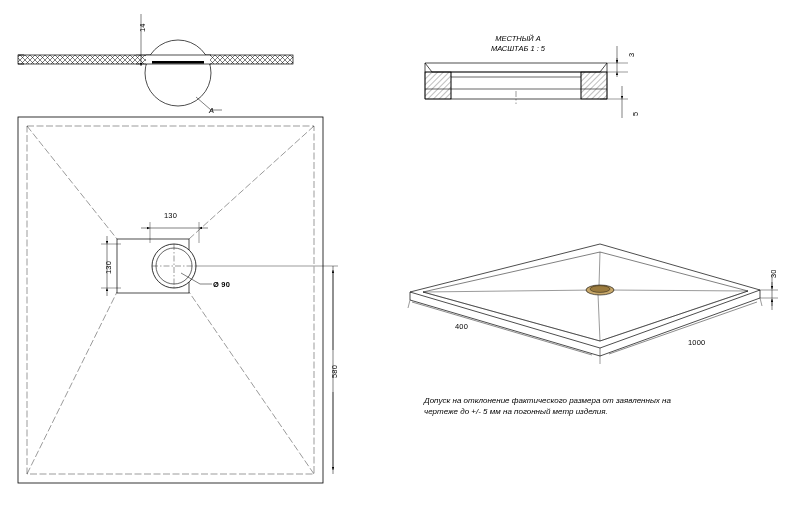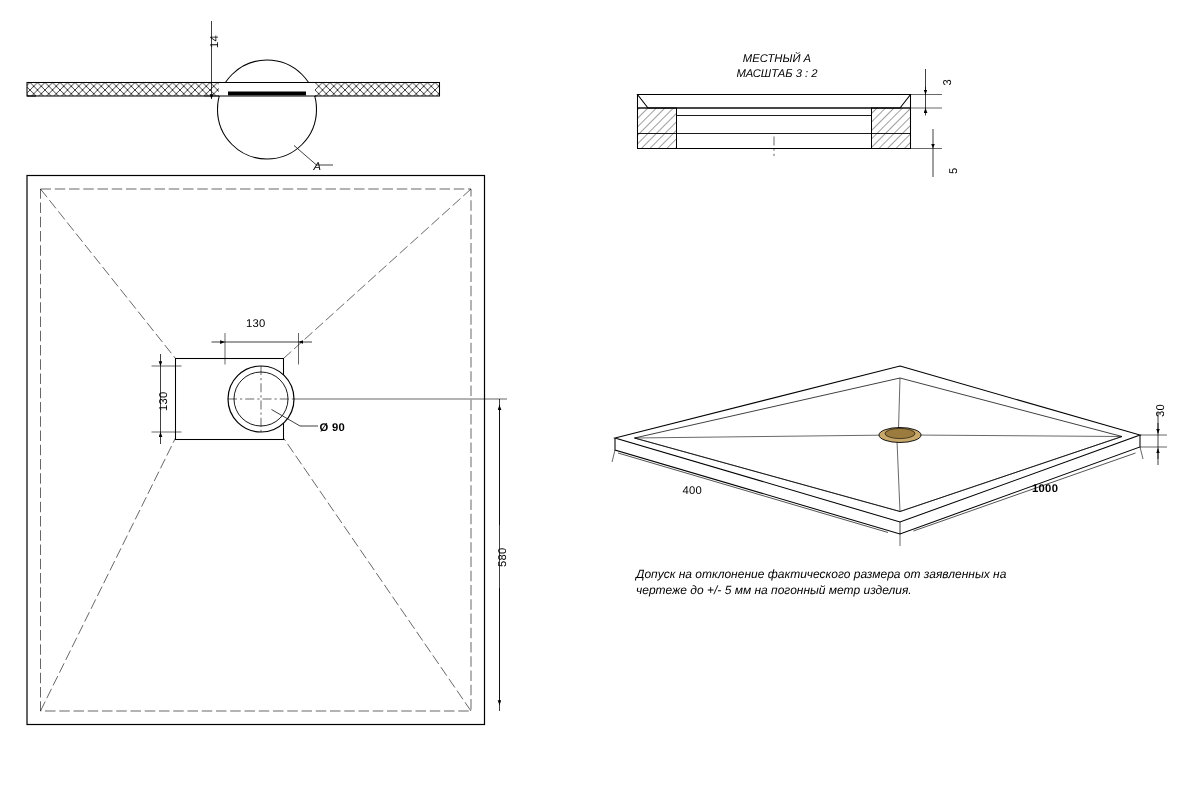--- a/index.html
+++ b/index.html
@@ -197,30 +197,30 @@
       <line x1="760" y1="298" x2="778" y2="298" stroke="#000" stroke-width="0.4"></line>
       <line x1="772" y1="282" x2="772" y2="289" stroke="#000" stroke-width="0.5" marker-end="url(#arrs)"></line>
       <line x1="772" y1="306" x2="772" y2="299" stroke="#000" stroke-width="0.5" marker-end="url(#arrs)"></line>
     </g>
   </svg>
 
   <div class="lbl vert" style="left:138px; top:32px;">14</div>
   <div class="lbl it" style="left:209px; top:106px;">А</div>
 
   <div class="ttl" style="left:450px; top:34px; width:136px;">МЕСТНЫЙ А
-МАСШТАБ 3 : 2</div>
+МАСШТАБ 1 : 5</div>
 
   <div class="lbl vert" style="left:627px; top:57px;">3</div>
   <div class="lbl vert" style="left:631px; top:116px;">5</div>
 
   <div class="lbl" style="left:164px; top:211px;">130</div>
   <div class="lbl vert" style="left:104px; top:274px;">130</div>
   <div class="lbl" style="left:213px; top:280px;font-weight:bold;">Ø 90</div>
   <div class="lbl vert" style="left:330px; top:378px;">580</div>
 
   <div class="lbl" style="left:455px; top:322px;">400</div>
-  <div class="lbl" style="left:688px; top:321px;font-weight:bold;">1000</div>
+  <div class="lbl" style="left:688px; top:338px;">1000</div>
   <div class="lbl vert" style="left:769px; top:278px;">30</div>
 
-  <div class="note" style="left:424px; top:377px; width:310px;">Допуск на отклонение фактического размера от заявленных на
+  <div class="note" style="left:424px; top:395px; width:310px;">Допуск на отклонение фактического размера от заявленных на
 чертеже до +/- 5 мм на погонный метр изделия.</div>
 
 </div>
 
 </body></html>

